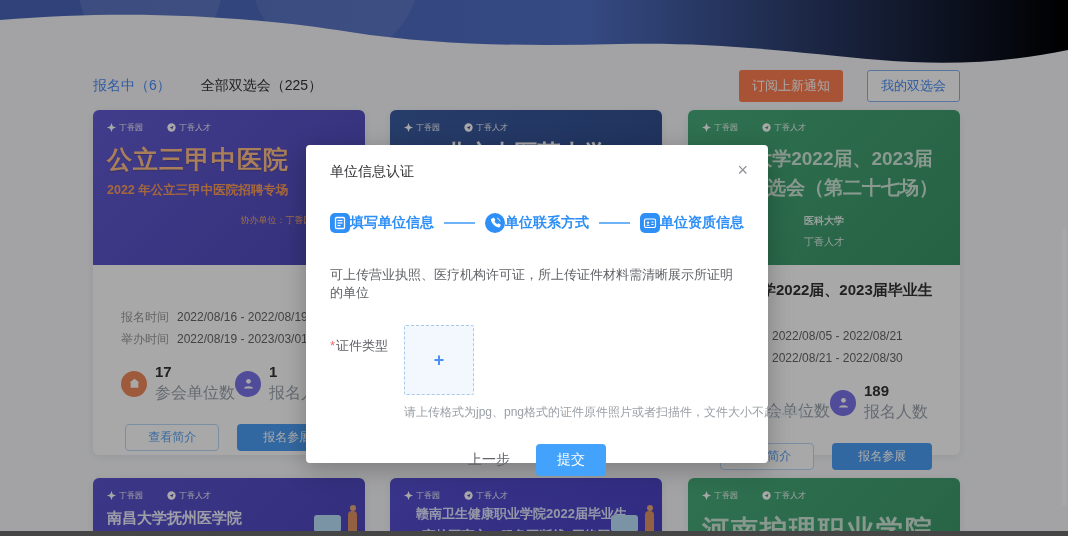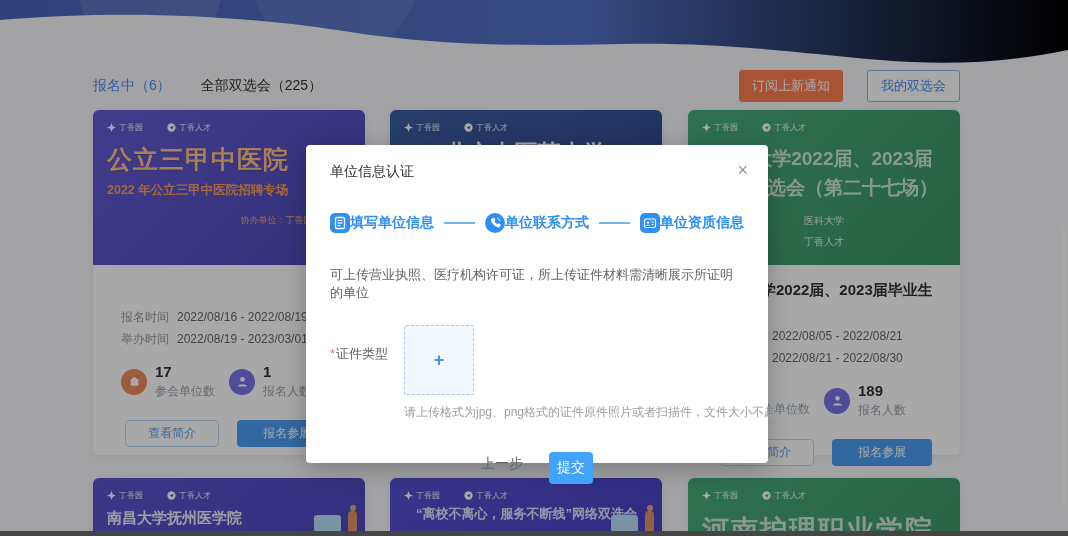--- a/index.html
+++ b/index.html
@@ -38,21 +38,21 @@
   .brand { display:flex; align-items:center; gap:3px; color:rgba(255,255,255,0.92); font-size:8px; }
   .brand svg { width:9px; height:9px; }
 
   .bt-main   { margin-top:10px; font-size:25px; font-weight:bold; color:#ffc189;
                letter-spacing:1px; white-space:nowrap; text-shadow:0 1px 1px rgba(60,40,0,0.25); }
   .bt-sub    { margin-top:6px; font-size:12.5px; font-weight:bold; color:#fb9e5c; white-space:nowrap; }
   .bt-note   { margin-top:15px; font-size:9px; color:#f2a96e; text-align:right; white-space:nowrap; }
   .bt-white  { margin-top:5px; font-size:23px; font-weight:bold; color:#fff; text-align:center; white-space:nowrap; }
   .bt-g1     { margin-top:13px; font-size:19px; font-weight:bold; color:#d2e9db; text-align:center; white-space:nowrap; }
   .bt-g2     { margin-top:3px; font-size:19px; font-weight:bold; color:#d2e9db; text-align:center; white-space:nowrap; }
-  .bt-org    { margin-top:13px; font-size:10px; color:rgba(255,255,255,0.85); text-align:center; }
+  .bt-org    { margin-top:13px; font-size:10px; color:rgba(255,255,255,0.85); text-align:center;font-weight:bold; }
   .bt-org2   { margin-top:7px; font-size:10px; color:rgba(255,255,255,0.85); text-align:center; }
   .bt4-title { margin-top:8px; font-size:15px; font-weight:bold; color:#eef0ff; white-space:nowrap; }
   .bt4-sub   { margin-top:5px; font-size:13px; font-weight:bold; color:#dfe2ff; white-space:nowrap; }
   .bt5-line  { margin-top:4px; margin-left:12px; font-size:13px; font-weight:bold; color:#e3e6ff; white-space:nowrap; }
   .bt5-line:first-of-type { margin-top:9px; }
   .bt6-title { margin-top:11px; font-size:27px; font-weight:bold; color:#cfe7d9; letter-spacing:2px; white-space:nowrap; }
   .mini-shot   { position:absolute; right:24px; top:37px; width:27px; height:17px; background:#b9e0fb; border-radius:3px; }
   .mini-person { position:absolute; right:8px;  top:33px; width:9px;  height:21px; background:#e09465; border-radius:4px 4px 1px 1px; }
   .mini-person::before { content:""; position:absolute; top:-6px; left:1.5px; width:6px; height:6px; border-radius:50%; background:#e8a87c; }
 
@@ -62,21 +62,21 @@
   .time-row.first { margin-top:28px; }
   .tl { color:#999; margin-right:8px; }
   .tv { color:#666; }
   .stats { display:flex; margin-top:16px; }
   .stat { display:flex; align-items:center; gap:8px; width:124px; }
   .stat-icon { width:26px; height:26px; border-radius:50%; flex:0 0 26px;
                display:flex; align-items:center; justify-content:center; }
   .stat-icon.orange { background:#f08a5c; }
   .stat-icon.purple { background:#7a74e8; }
   .sv { font-size:15px; font-weight:bold; color:#333; line-height:1.1; min-height:16px; }
-  .sl { font-size:12px; color:#9ba3ad; margin-top:2px; white-space:nowrap; }
+  .sl { font-size:16px; color:#9ba3ad; margin-top:2px; white-space:nowrap; }
   .card-actions { display:flex; gap:18px; margin-top:20px; margin-left:4px; }
   .btn-outline { width:102px; height:27px; border:1px solid #bcd8f6; background:#fff; color:#58a2f5;
                  font-size:12px; border-radius:4px; cursor:pointer; }
   .btn-fill { width:108px; height:27px; background:#4d9ef5; color:#fff; font-size:12px;
               border-radius:4px; border:none; cursor:pointer; }
 
   
   .bottom-strip { position:absolute; left:0; bottom:0; width:1068px; height:5px; background:#6a6a6a; }
   .scroll-thumb { position:absolute; right:2px; top:228px; width:4px; height:278px;
                   background:#ffffff; border-radius:2px; }
@@ -87,30 +87,30 @@
   .modal-title { padding-top:18px; font-size:14px; color:#303133; }
   .modal-close { position:absolute; right:20px; top:16px; font-size:18px; color:#909399;
                  cursor:pointer; line-height:1; }
   .steps { display:flex; align-items:center; margin-top:32px; }
   .step { display:flex; align-items:center; gap:0; }
   .step-icon { width:20px; height:20px; flex:0 0 20px; }
   .step-label { font-size:14px; font-weight:bold; color:#2e8ff7; white-space:nowrap; }
   .connector { flex:1; height:1.5px; background:#6fb3f8; margin:0 10px; }
   .modal-hint { margin-top:33px; font-size:13px; color:#606266; }
   .field-row { display:flex; margin-top:23px; }
-  .field-label { font-size:13px; color:#606266; margin-top:20px; width:62px; white-space:nowrap; }
+  .field-label { font-size:13px; color:#606266; margin-top:12px; width:62px; white-space:nowrap; }
   .req { color:#f56c6c; margin-right:1px; }
   .upload-box { width:70px; height:70px; border:1px dashed #a9c9ec; background:#f3f8fe; border-radius:2px;
                 display:flex; align-items:center; justify-content:center; cursor:pointer; margin-left:12px; }
   .plus { color:#4a90f5; font-size:18px; font-weight:bold; }
   .upload-hint { margin-top:9px; margin-left:74px; font-size:12px; color:#9aa0a6; white-space:nowrap; }
   .modal-footer { display:flex; justify-content:center; align-items:center; gap:26px; margin-top:23px; }
   .btn-prev { font-size:14px; color:#606266; cursor:pointer; }
-  .btn-submit { width:44px; height:32px; background:#42a2fc; color:#fff; border:none; border-radius:4px;
-                font-size:14px; cursor:pointer;margin-top:8px; }
+  .btn-submit { width:70px; height:32px; background:#42a2fc; color:#fff; border:none; border-radius:4px;
+                font-size:14px; cursor:pointer; }
 </style>
 </head>
 <body>
 
 <div class="viewport">
 
   <div class="wave-header">
     <svg width="1068" height="90" viewBox="0 0 1068 90" preserveAspectRatio="none">
       <defs>
         <linearGradient id="bluewave" x1="0" y1="0" x2="1" y2="0">
@@ -316,20 +316,21 @@
           <span>丁香园</span>
         </span>
         <span class="brand">
           <svg viewBox="0 0 10 10">
               <circle cx="5" cy="5" r="4.6" fill="#fff"></circle>
               <path d="M3 5.2 L7.4 3 L5.6 7.4 L4.9 5.7 Z" fill="#463fc0"></path>
             </svg>
           <span>丁香人才</span>
         </span>
       </div>
+      <div class="bt5-line">赣南卫生健康职业学院2022届毕业生</div>
       <div class="bt5-line">“离校不离心，服务不断线”网络双选会</div>
       <div class="mini-shot"></div>
       <div class="mini-person"></div>
     </div>
   </div>
 
   <div class="card row2" style="left:688px">
     <div class="banner theme-green">
       <div class="brands">
         <span class="brand">

